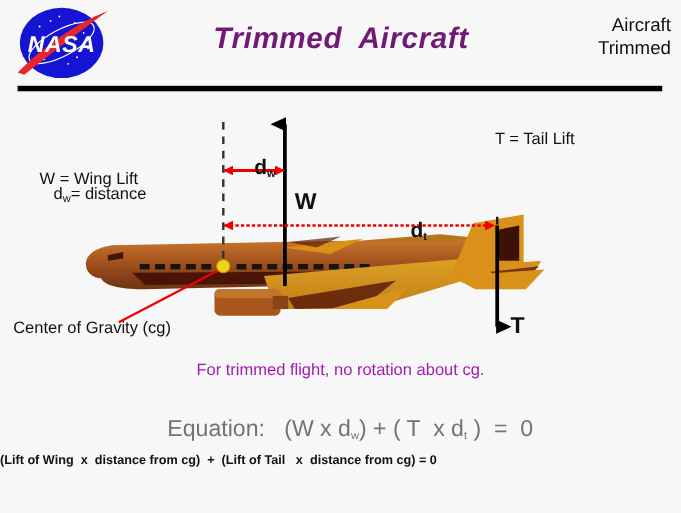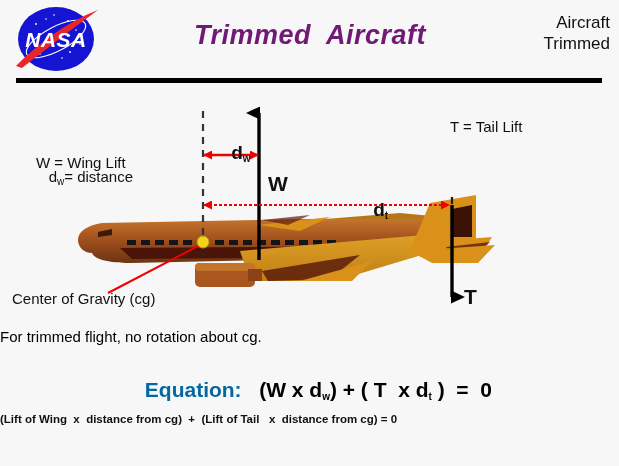--- a/index.html
+++ b/index.html
@@ -40,26 +40,26 @@
 
   
   .dimlabel{font-size:19px;font-weight:bold;color:#111;white-space:pre;}
   #label-dw{left:210px;top:120px;}
   #label-dt{left:352px;top:177px;}
   #label-W{left:268px;top:172px;font-size:21px;}
   #label-T{left:464px;top:285px;font-size:21px;}
 
   
   #trim-note{
-    left:0;top:328px;width:619px;
-    font-size:15px;color:#000000;white-space:pre;
+    left:0;top:328px;width:619px;text-align:center;
+    font-size:15px;color:#a21caf;white-space:pre;
   }
   #eq-row{left:0;top:360px;width:619px;text-align:center;white-space:pre;}
-  #eq-word{font-size:21px;font-weight:bold;color:#0369a1;}
-  #eq-formula{font-size:21px;font-weight:bold;color:#000000;}
+  #eq-word{font-size:21px;font-weight:normal;color:#737373;}
+  #eq-formula{font-size:21px;font-weight:normal;color:#737373;}
   #eq-caption{
     left:0;top:413px;width:619px;text-align:left;
     font-size:11.5px;font-weight:bold;color:#111;white-space:pre;
   }
   #cg-label{left:12px;top:290px;font-size:15px;color:#111;white-space:pre;}
 </style>
 </head>
 <body>
 
 <div id="stage">

